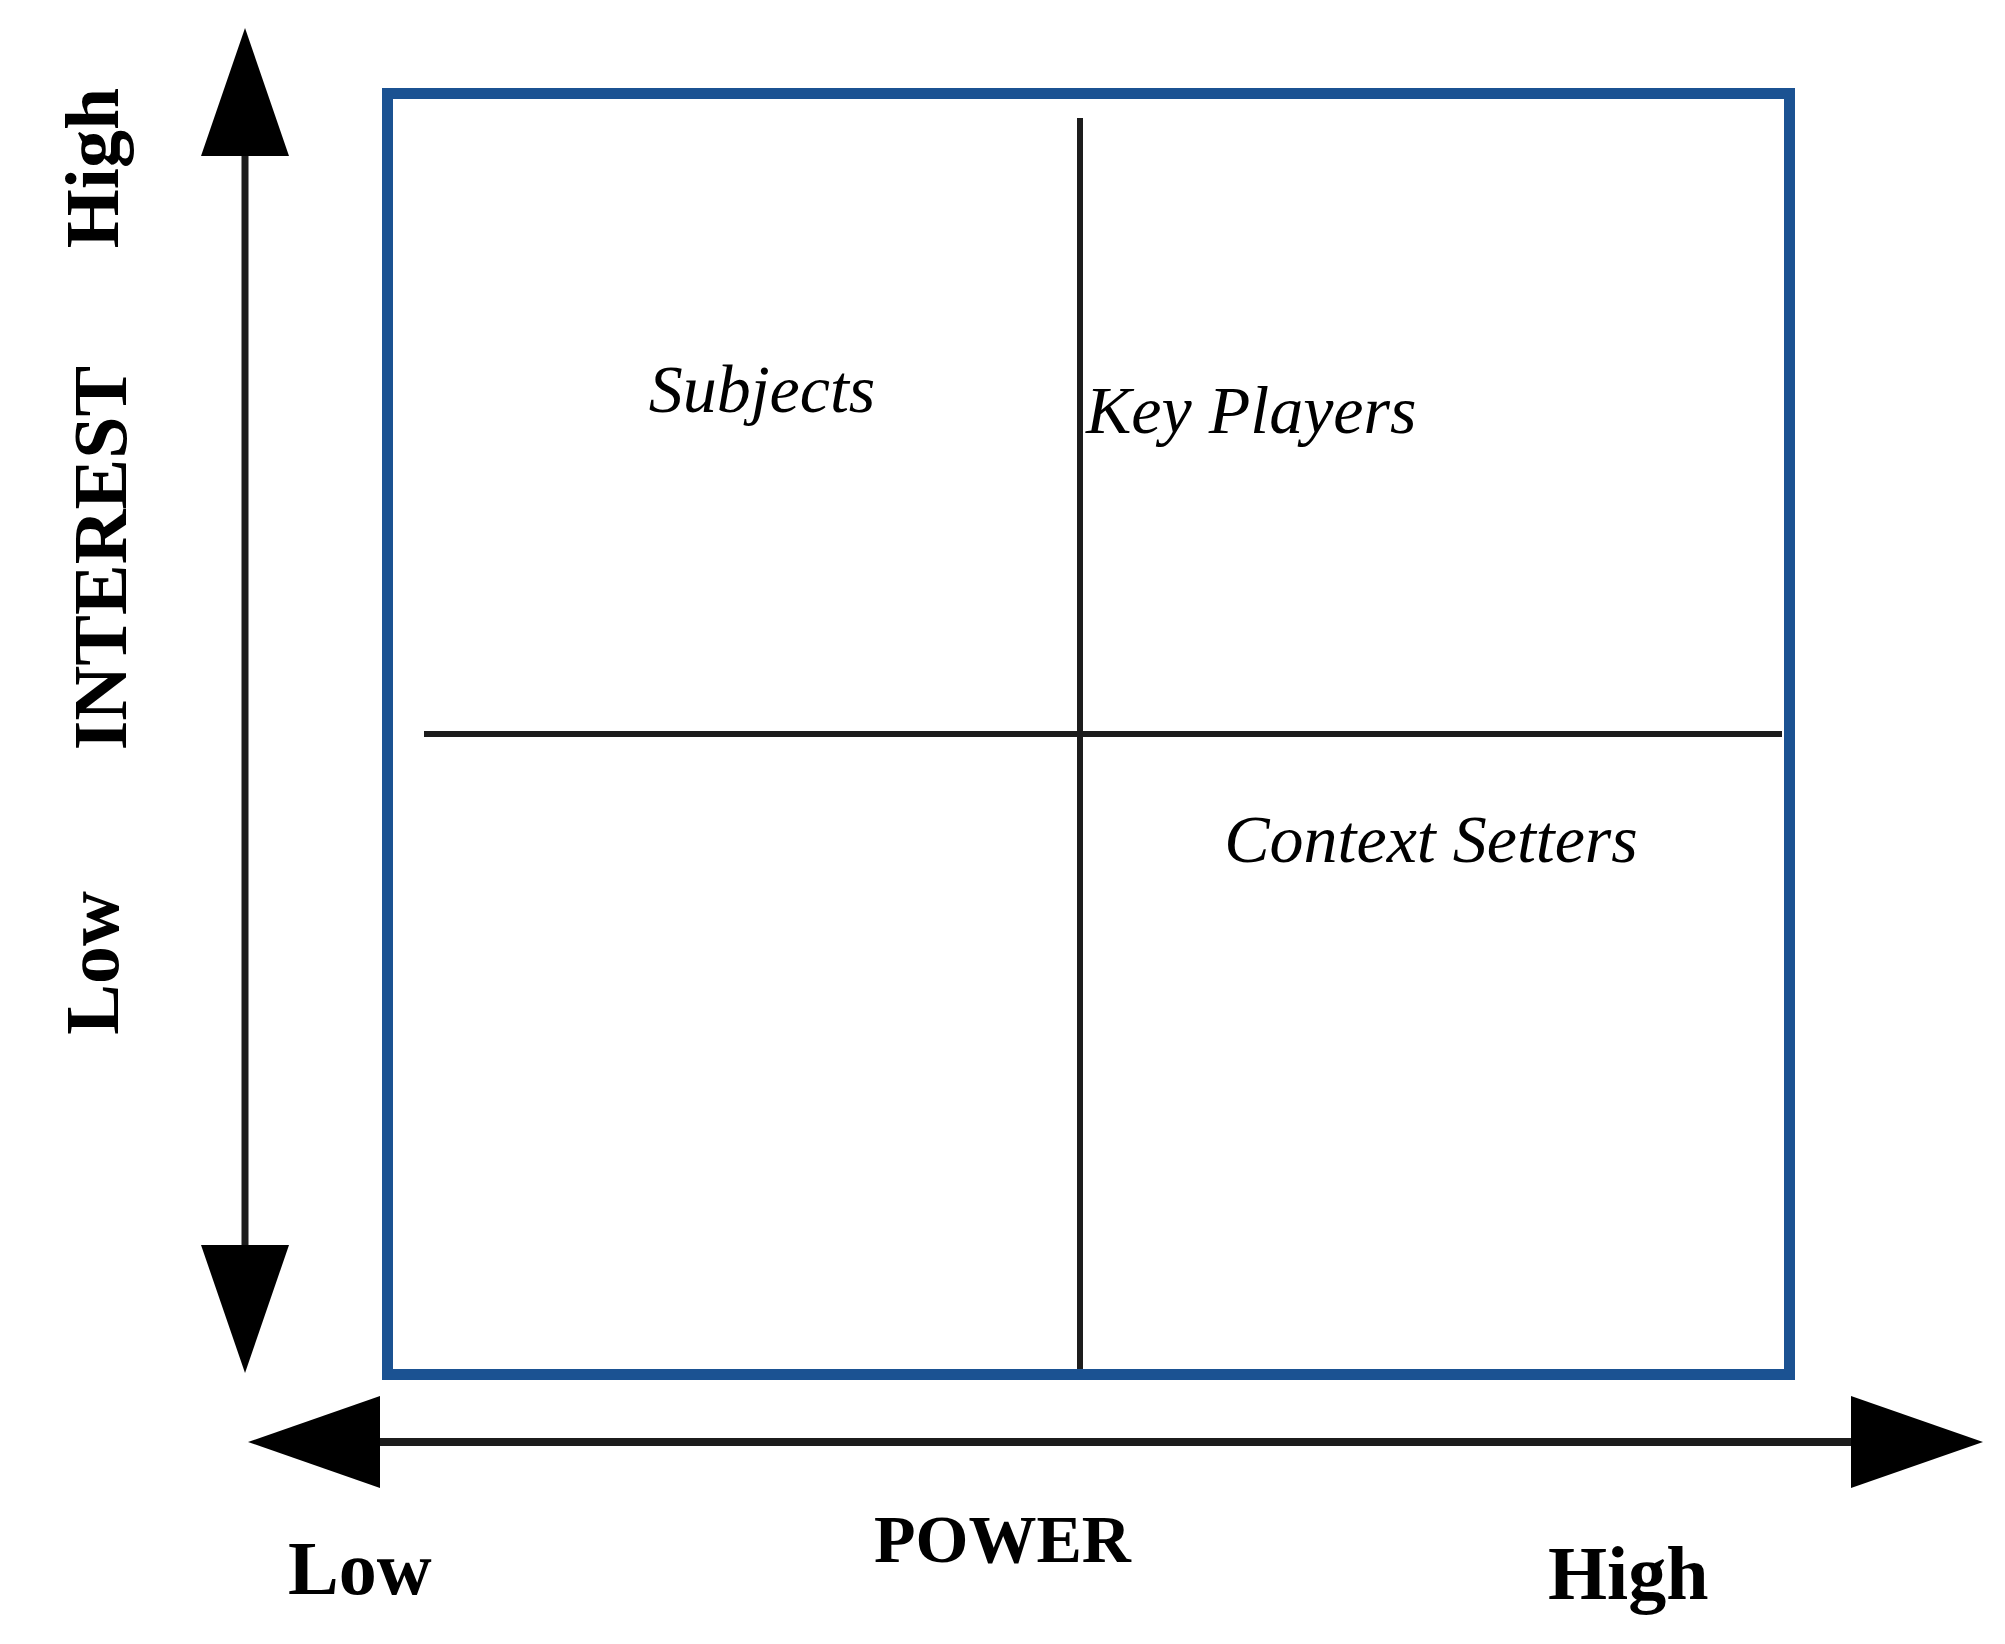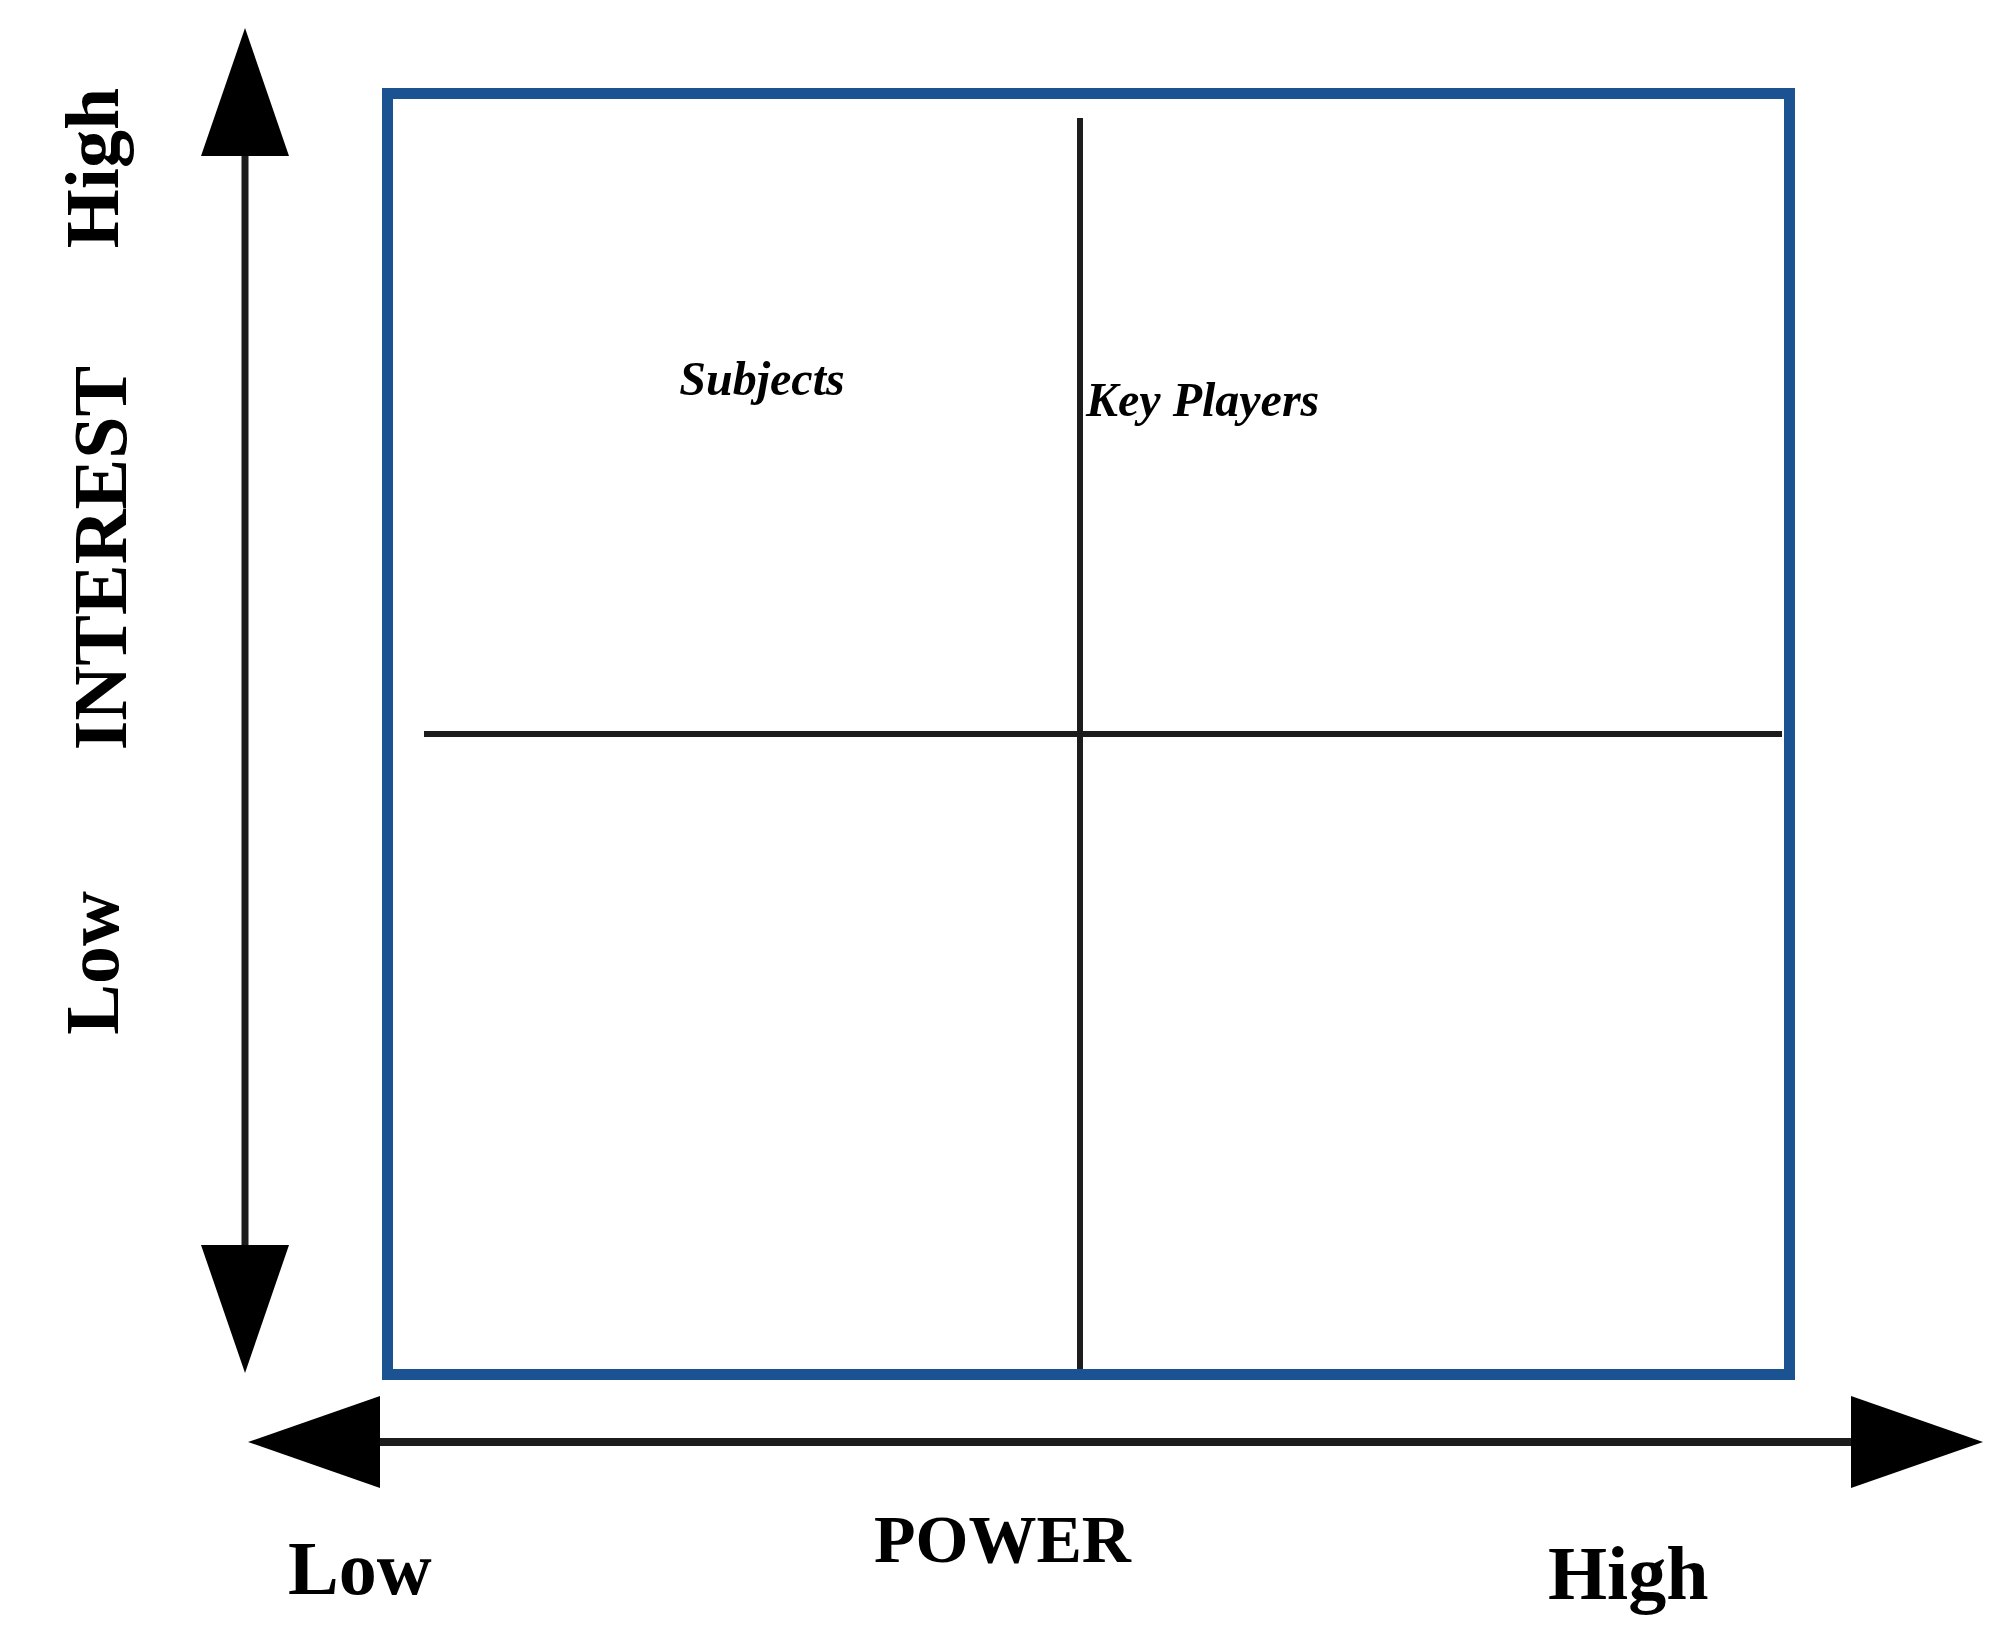--- a/index.html
+++ b/index.html
@@ -44,22 +44,22 @@
     top: 731px;
     width: 1358px;
     height: 6px;
     background: #1c1c1c;
   }
 
   
   .quad-label {
     position: absolute;
     font-style: italic;
-    font-weight: 700;
-    font-size: 48px;
+    font-weight: 400;
+    font-size: 68px;
     color: #000000;
     white-space: nowrap;
     line-height: 1;
   }
   .quad-subjects        { left: 452px;  top: 355px; width: 620px; text-align: center; }
   .quad-key-players     { left: 1086px; top: 376px; width: 690px; }
   .quad-crowds          { left: 452px;  top: 805px; width: 620px; text-align: center; }
   .quad-context-setters { left: 1086px; top: 805px; width: 690px; text-align: center; }
 
   
@@ -130,20 +130,21 @@
   <div class="matrix-frame"></div>
 
   <div class="divider-vertical"></div>
   <div class="divider-horizontal"></div>
 
   <div class="quad-label quad-subjects">Subjects</div>
 
   <div class="quad-label quad-key-players">Key Players</div>
 
 
+  <div class="quad-label quad-context-setters">Context Setters</div>
 
   <svg class="axis-vertical-arrow" viewBox="0 0 118 1345" preserveAspectRatio="none">
     <line x1="59" y1="20" x2="59" y2="1325" stroke="#1c1c1c" stroke-width="7"></line>
     <polygon points="59,0 103,128 15,128" fill="#000000"></polygon>
     <polygon points="59,1345 103,1217 15,1217" fill="#000000"></polygon>
   </svg>
 
   <div class="vaxis-label vaxis-high">High</div>
 
   <div class="vaxis-label vaxis-title">INTEREST</div>

